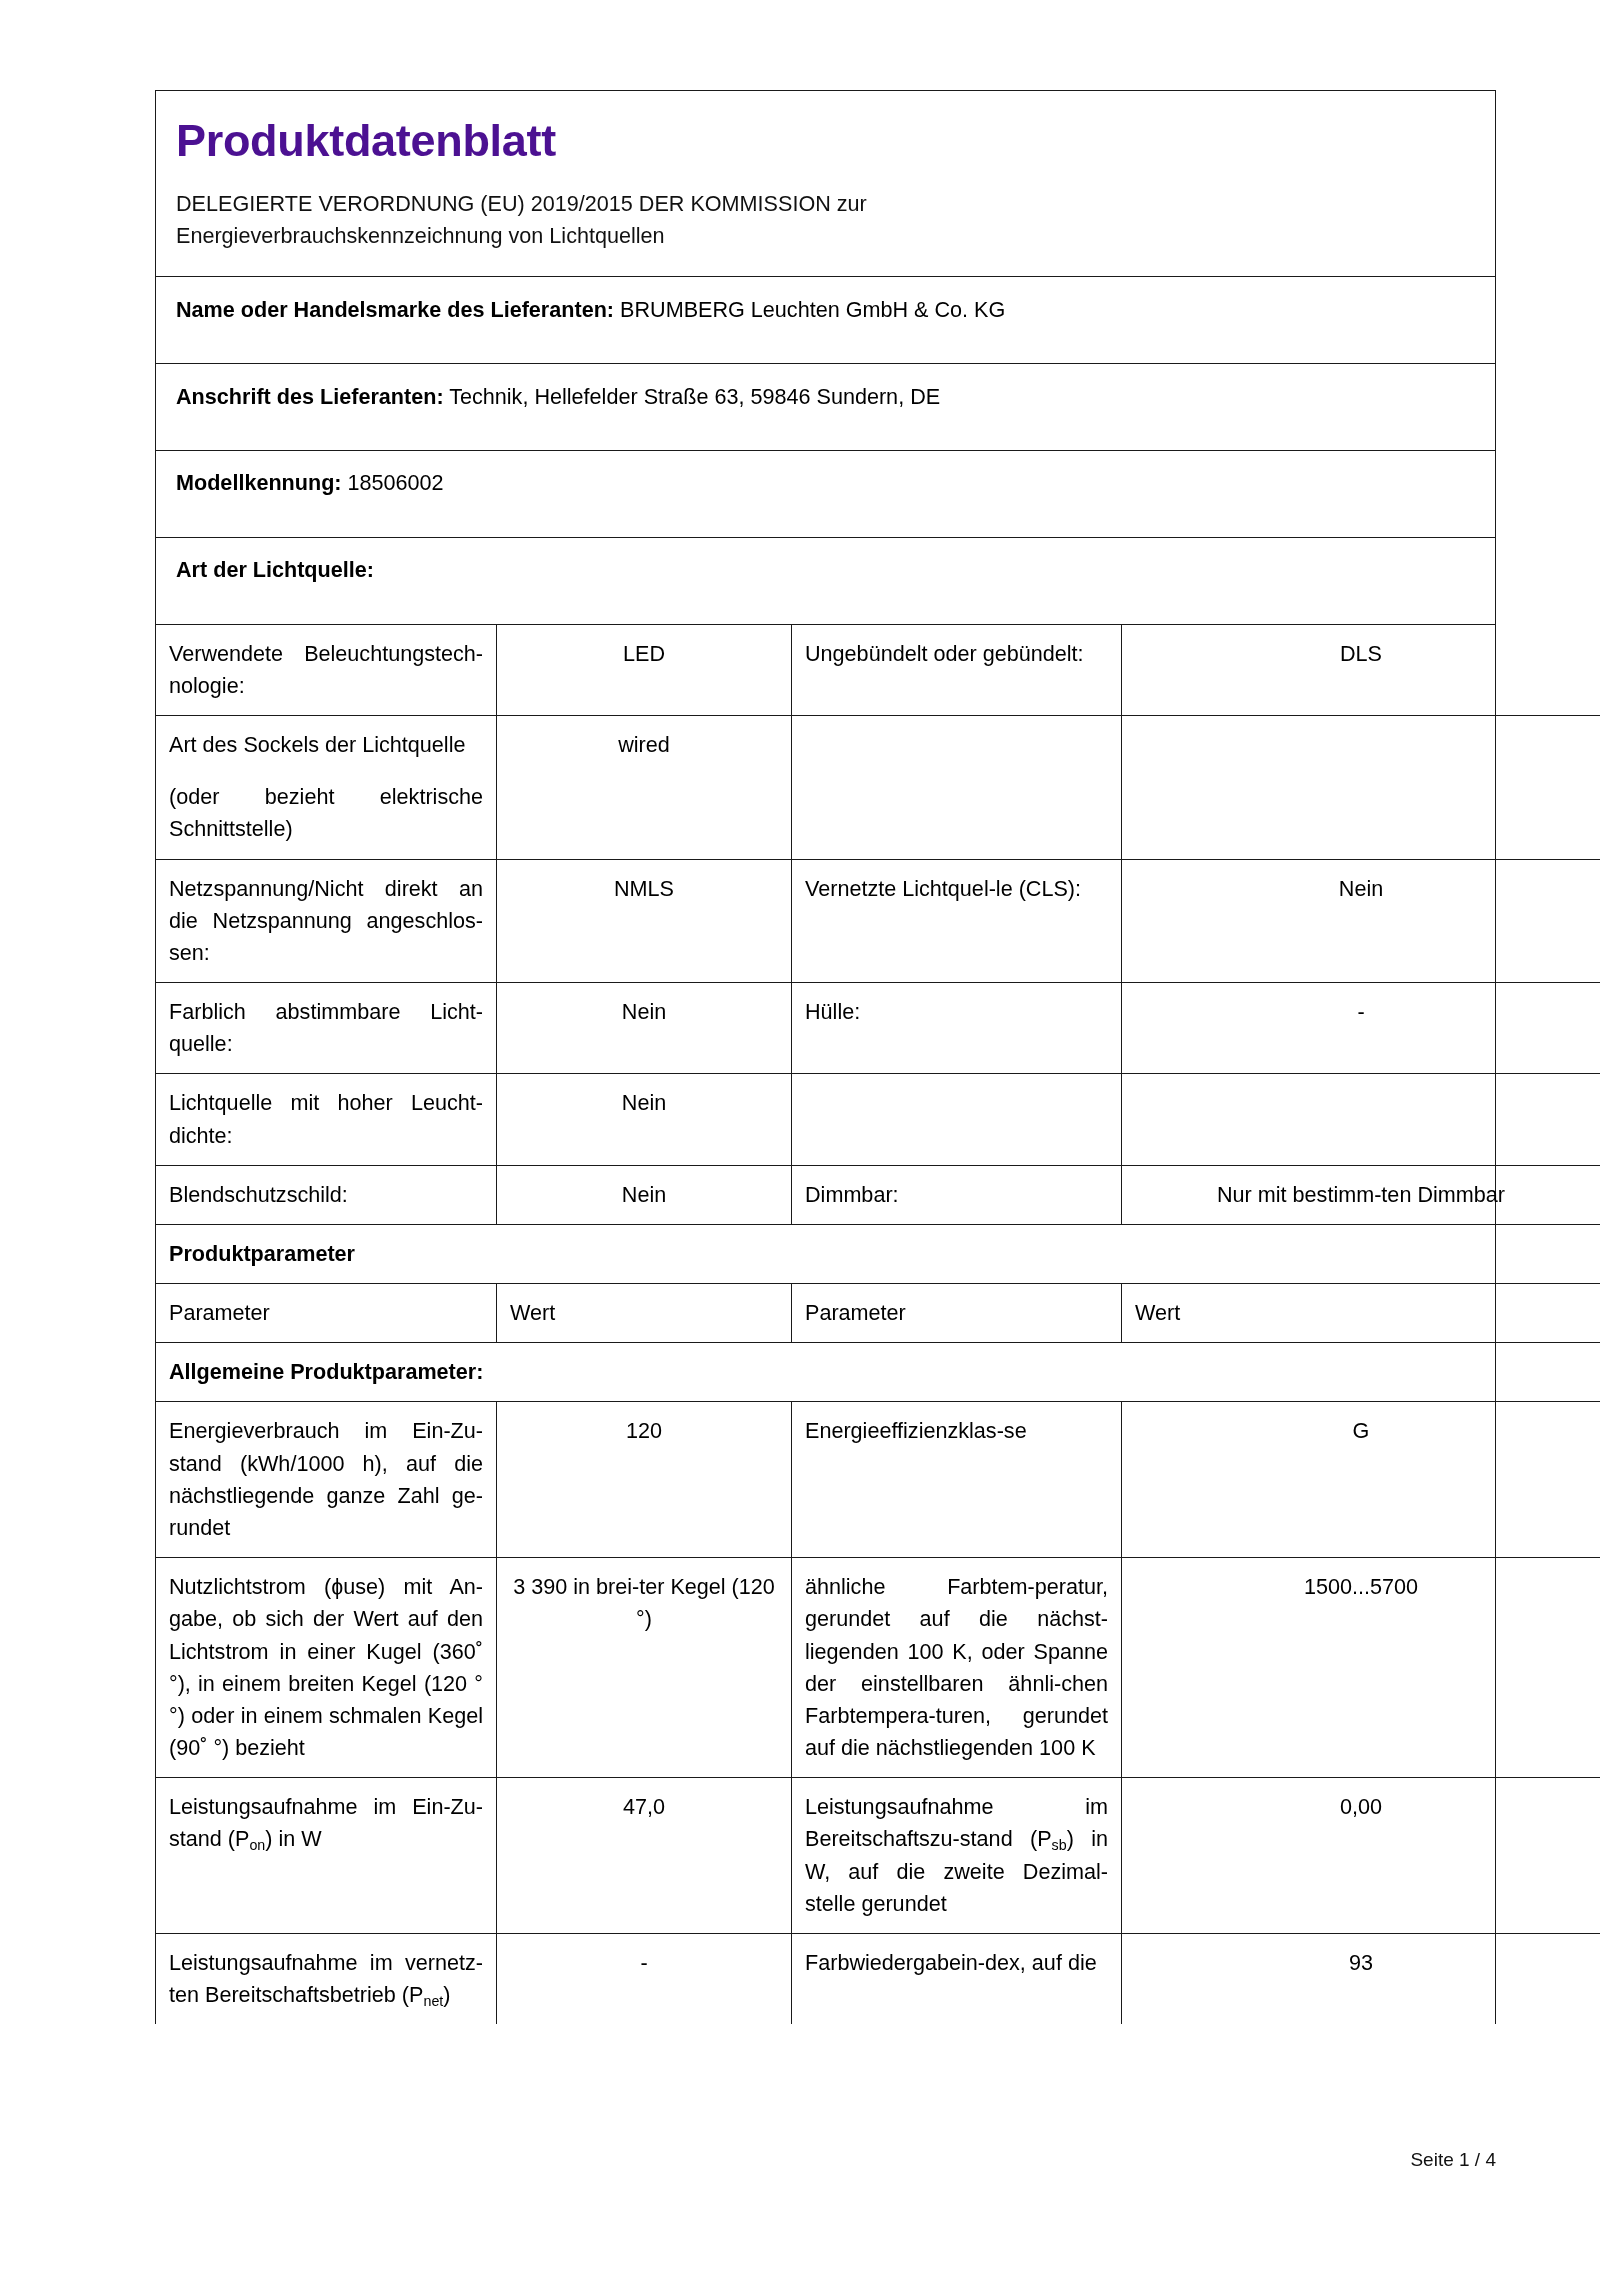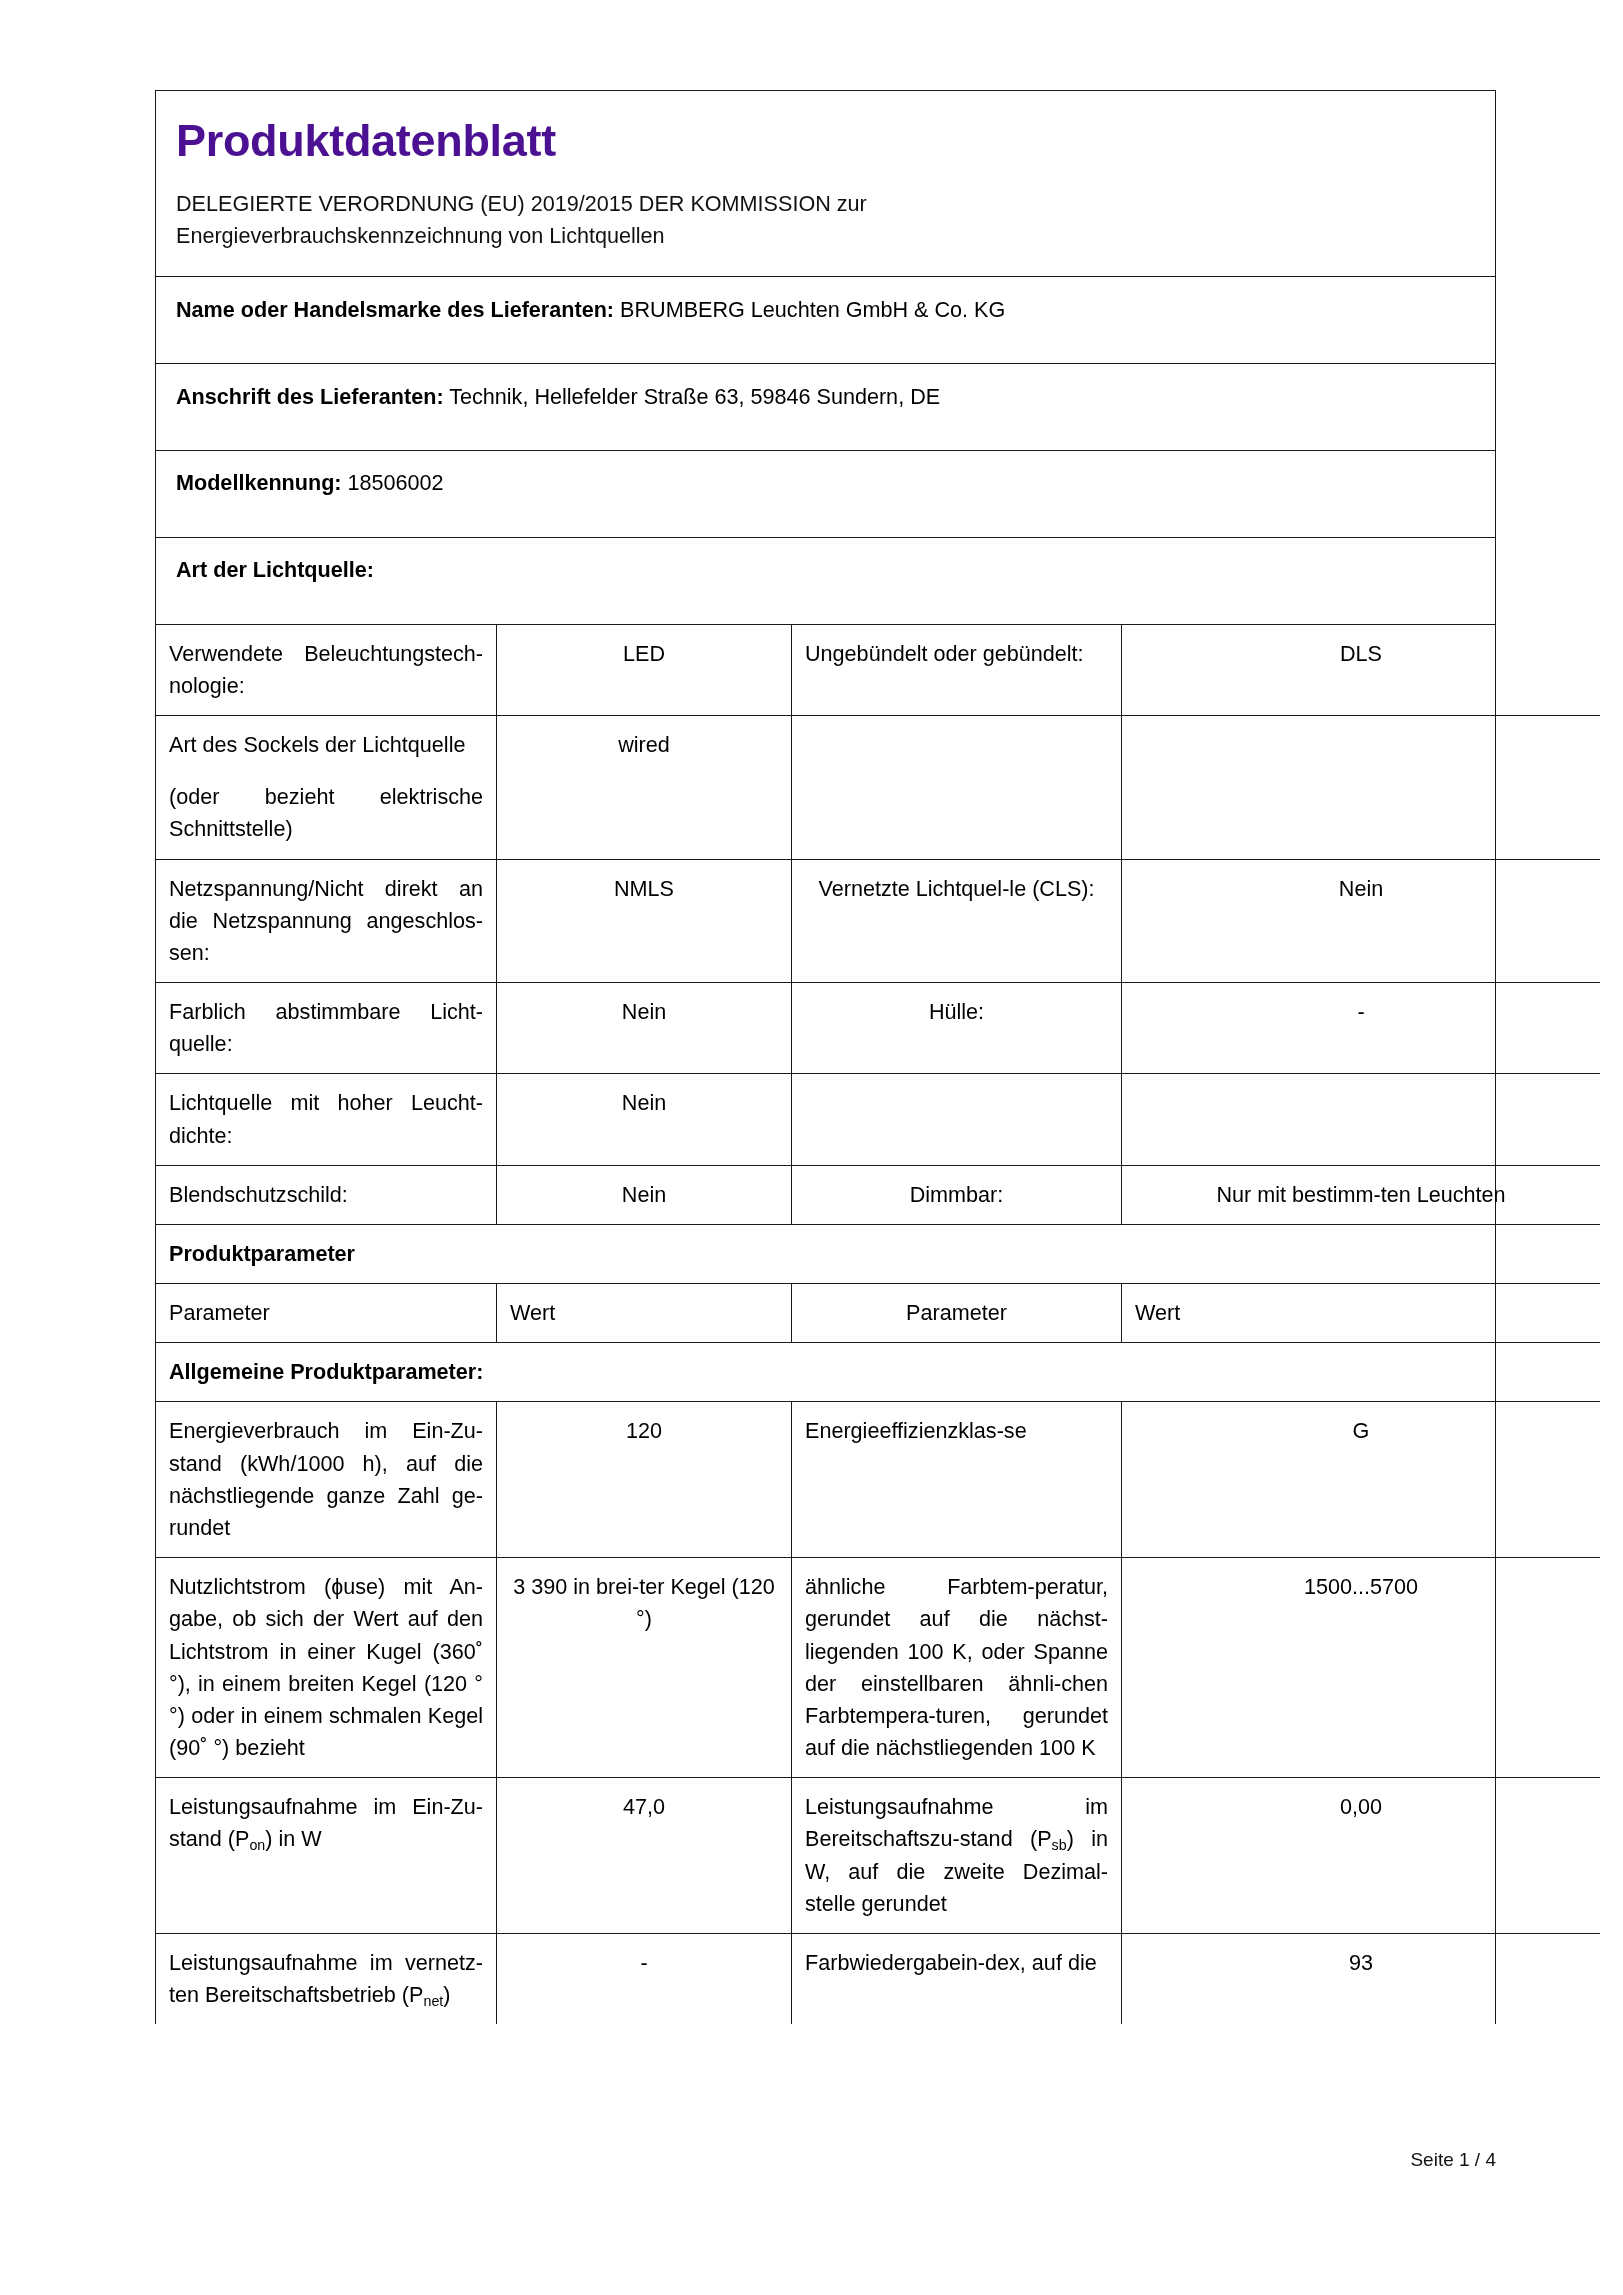--- a/index.html
+++ b/index.html
@@ -92,21 +92,21 @@
     line-height: 1.49;
   }
   .tbl td:last-child {
     border-right: none;
   }
   .tbl tr:last-child td {
     border-bottom: none;
   }
   .c1 { width: 314px; }
   .c2 { width: 268px; }
-  .c3 { width: 303px; text-align: center; }
+  .c3 { width: 303px; }
   .c4 { width: 452px; }
 
   .just { text-align: justify; text-align-last: left; hyphens: manual; }
   .ctr  { text-align: center; }
   .band {
     font-weight: bold;
     border-top: 1.8px solid #1a1a1a !important;
     border-bottom: 1.8px solid #1a1a1a !important;
     padding: 13px 9.2px 13px 9.2px;
   }
@@ -201,21 +201,21 @@
           <td class="c1 just">Lichtquelle mit hoher Leucht-dichte:</td>
           <td class="c2 ctr">Nein</td>
           <td class="c3"></td>
           <td class="c4 ctr"></td>
         </tr>
 
         <tr>
           <td class="c1 pad-tall">Blendschutzschild:</td>
           <td class="c2 ctr pad-tall">Nein</td>
           <td class="c3 pad-tall">Dimmbar:</td>
-          <td class="c4 ctr pad-tall">Nur mit bestimm-ten Leuchten</td>
+          <td class="c4 ctr pad-tall">Nur mit bestimm-ten Dimmbar</td>
         </tr>
 
         <tr>
           <td class="band" colspan="4">Produktparameter</td>
         </tr>
 
         <tr>
           <td class="c1">Parameter</td>
           <td class="c2">Wert</td>
           <td class="c3">Parameter</td>

